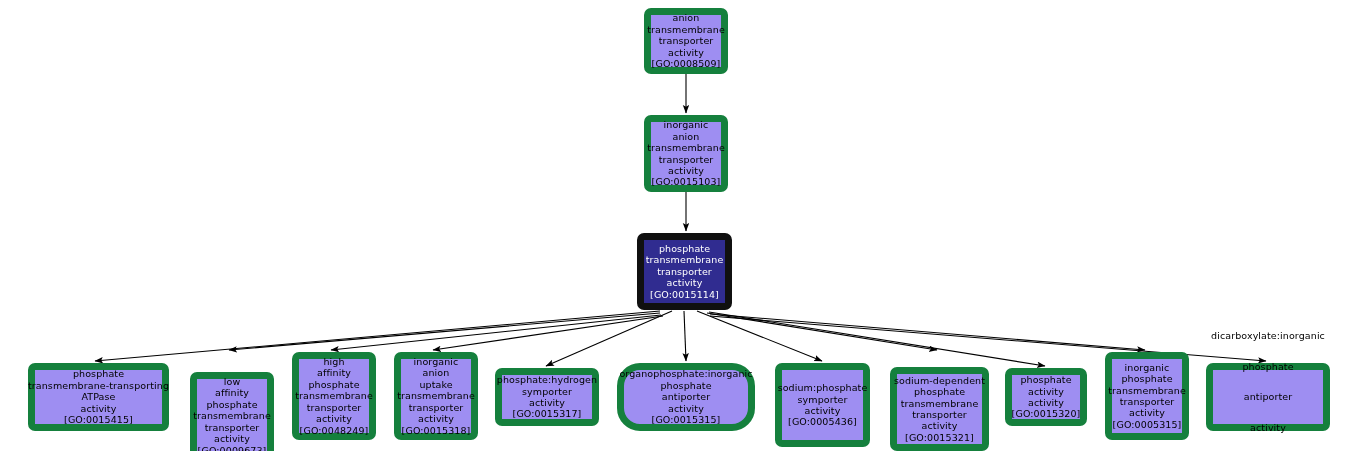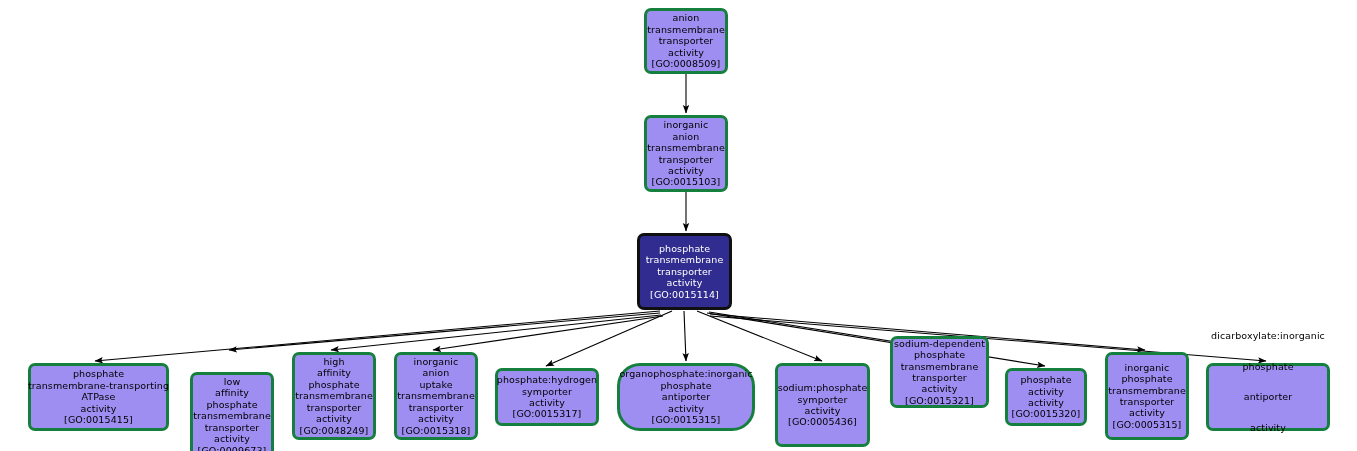--- a/index.html
+++ b/index.html
@@ -21,21 +21,21 @@
     position: absolute;
     left: 0;
     top: 0;
     width: 1357px;
     height: 451px;
     pointer-events: none;
   }
   .go-node {
     position: absolute;
     box-sizing: border-box;
-    border: 3px solid #15803d;
+    border: 7px solid #15803d;
     border-radius: 7px;
     background: #9e8ef2;
     color: #000000;
     display: flex;
     flex-direction: column;
     align-items: center;
     justify-content: center;
     text-align: center;
     font-size: 9.5px;
     line-height: 11.4px;
@@ -148,21 +148,21 @@
         <span class="line">antiporter</span>
         <span class="line">activity</span>
         <span class="line">[GO:0015315]</span>
       </div>
       <div class="go-node" style="left: 775px; top: 363px; width: 95px; height: 84px;">
         <span class="line">sodium:phosphate</span>
         <span class="line">symporter</span>
         <span class="line">activity</span>
         <span class="line">[GO:0005436]</span>
       </div>
-      <div class="go-node" style="left: 890px; top: 336px; width: 99px; height: 72px;">
+      <div class="go-node" style="left: 890px; top: 367px; width: 99px; height: 84px;">
         <span class="line">sodium-dependent</span>
         <span class="line">phosphate</span>
         <span class="line">transmembrane</span>
         <span class="line">transporter</span>
         <span class="line">activity</span>
         <span class="line">[GO:0015321]</span>
       </div>
       <div class="go-node" style="left: 1005px; top: 368px; width: 82px; height: 58px;">
         <span class="line">phosphate</span>
         <span class="line">activity</span>

